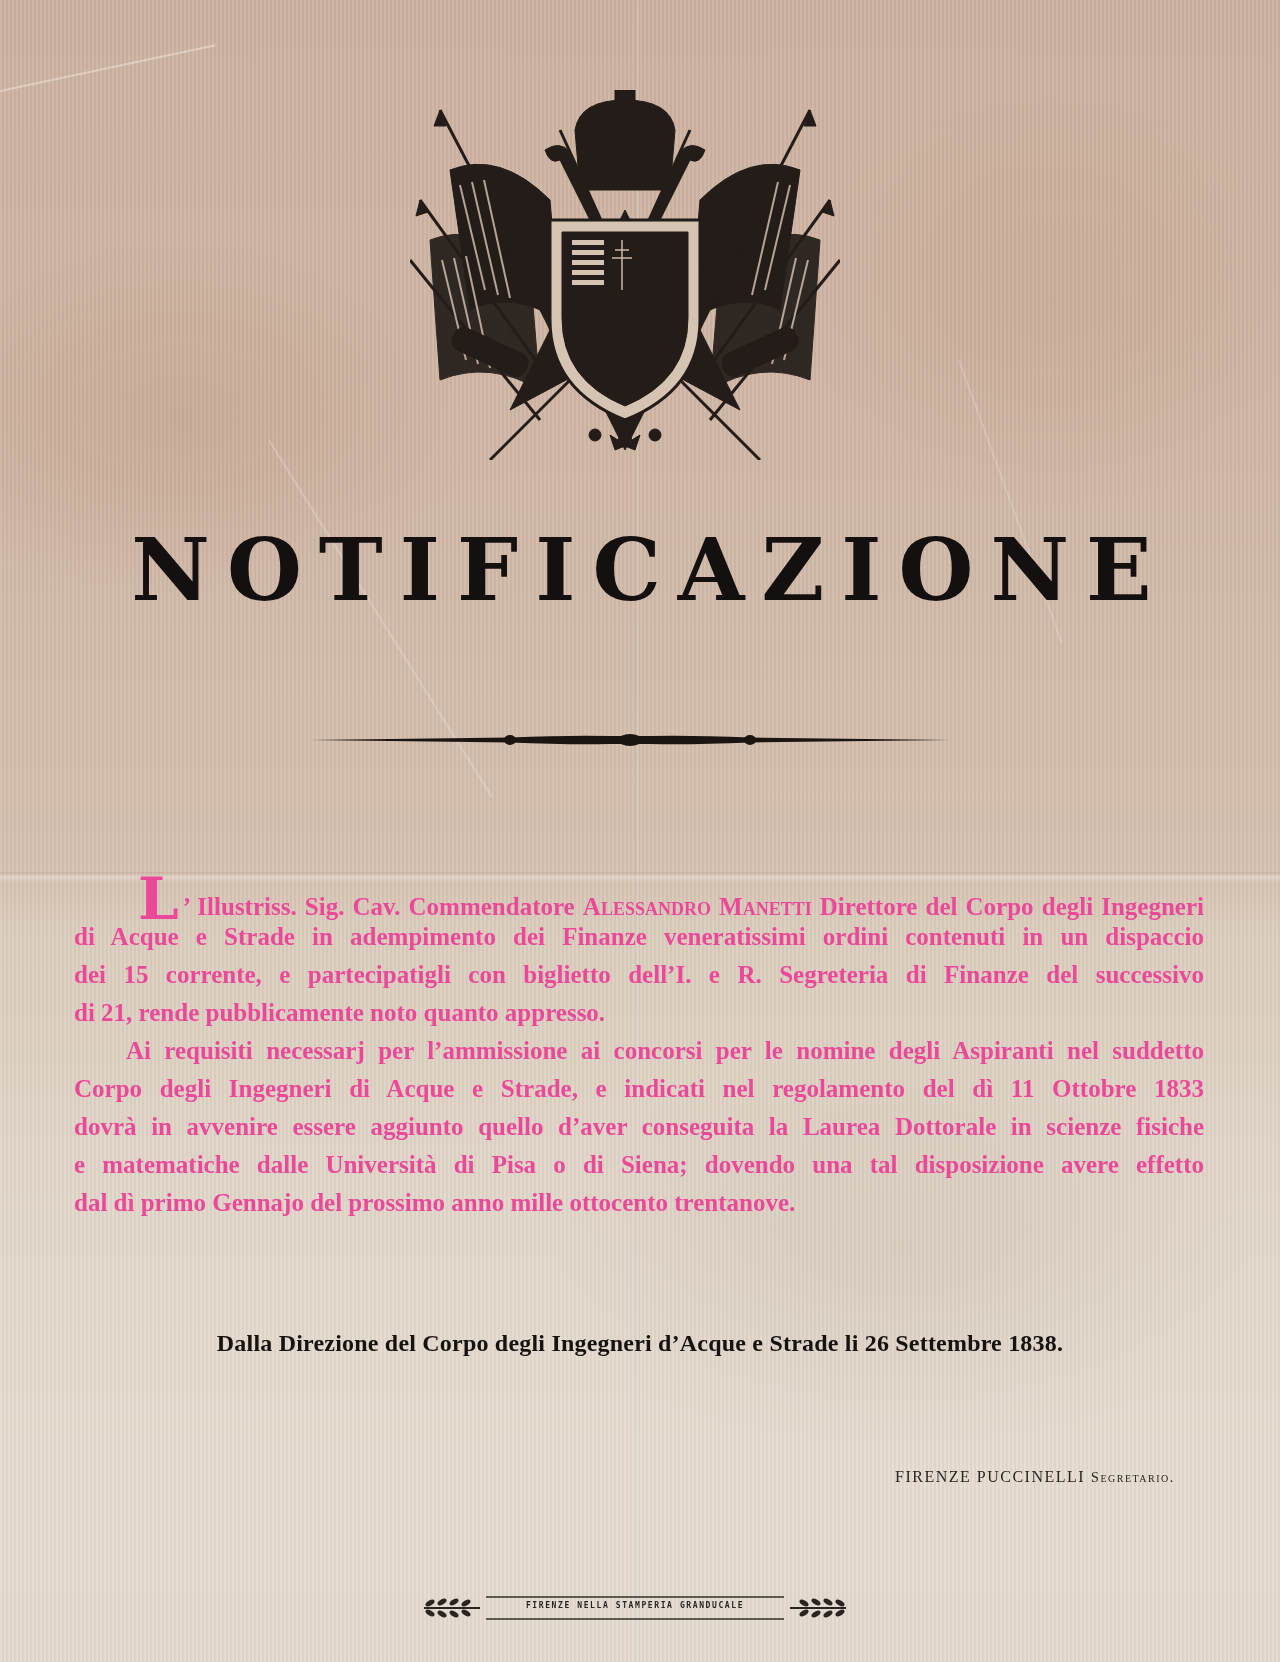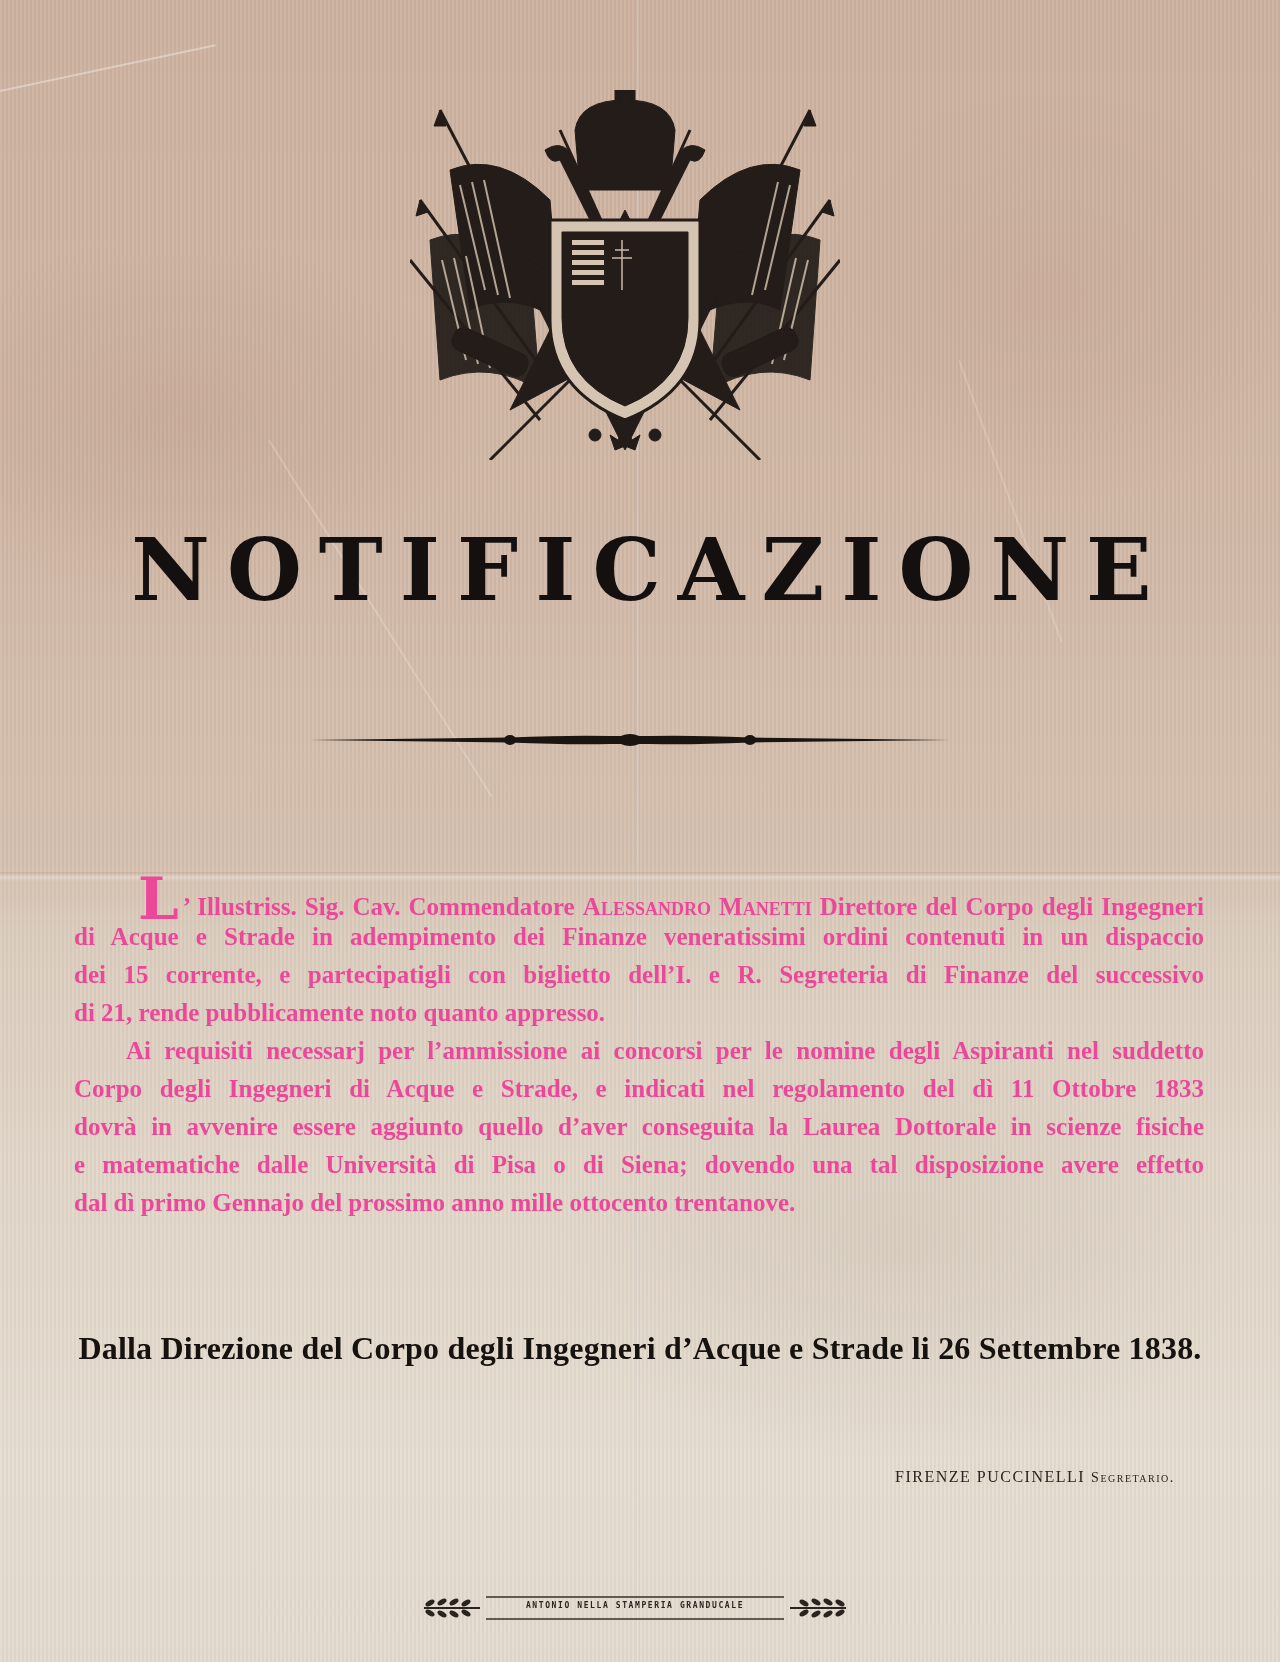--- a/index.html
+++ b/index.html
@@ -84,21 +84,21 @@
     .sc {
       font-variant: small-caps;
     }
     .first-line { padding-left: 64px; }
 
     .dateline {
       position: absolute; left: 0; width: 1280px; top: 1330px;
       text-align: center;
       font-family: "Liberation Serif", serif;
       font-weight: bold;
-      font-size: 32px;
+      font-size: 24px;
       letter-spacing: 0.2px;
     }
 
     .signature {
       position: absolute; left: 895px; top: 1468px;
       font-family: "Liberation Serif", serif;
       font-size: 16px;
       letter-spacing: 1.5px;
       color: #2a2420;
     }
@@ -263,14 +263,14 @@
         <ellipse cx="34" cy="21" rx="5" ry="2.5" transform="rotate(30 34 21)"></ellipse>
         <ellipse cx="46" cy="10" rx="5" ry="2.5" transform="rotate(-30 46 10)"></ellipse>
         <ellipse cx="46" cy="20" rx="5" ry="2.5" transform="rotate(30 46 20)"></ellipse>
         <rect x="4" y="14" width="56" height="2"></rect>
       </g>
 
       <rect x="66" y="3" width="298" height="2" opacity="0.7"></rect>
       <rect x="66" y="25" width="298" height="2" opacity="0.7"></rect>
     </g>
   </svg>
-  <div class="imprint-text">ANTONIO NELLA STAMPERIA GRANDUCALE</div>
+  <div class="imprint-text">FIRENZE NELLA STAMPERIA GRANDUCALE</div>
 </div>
 
 </body></html>

